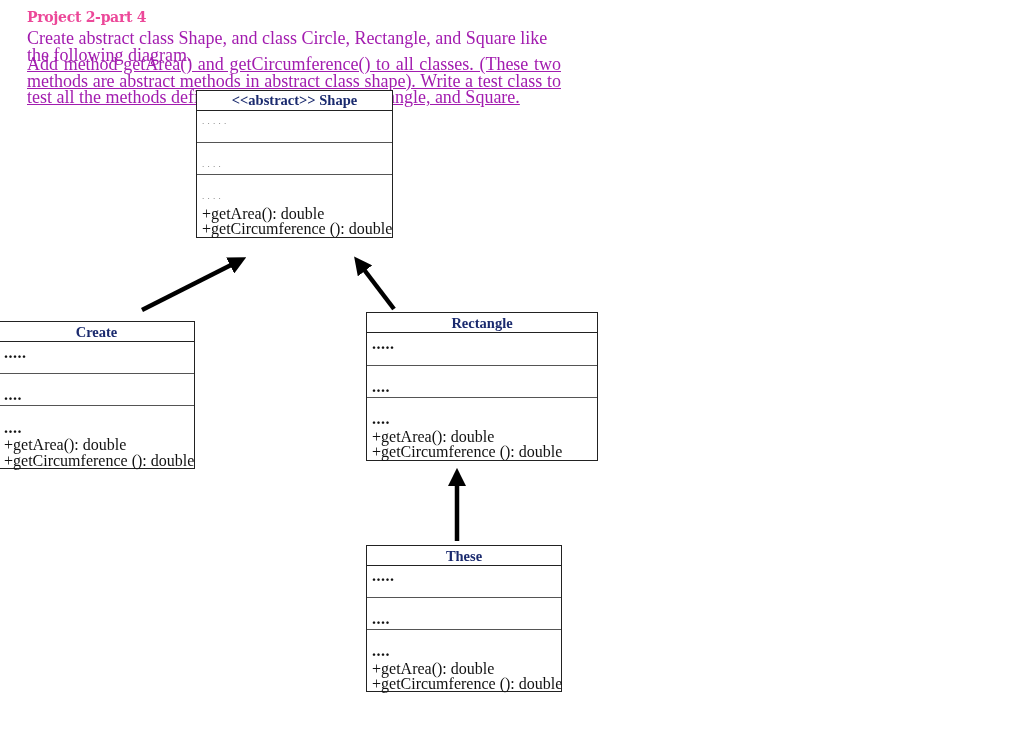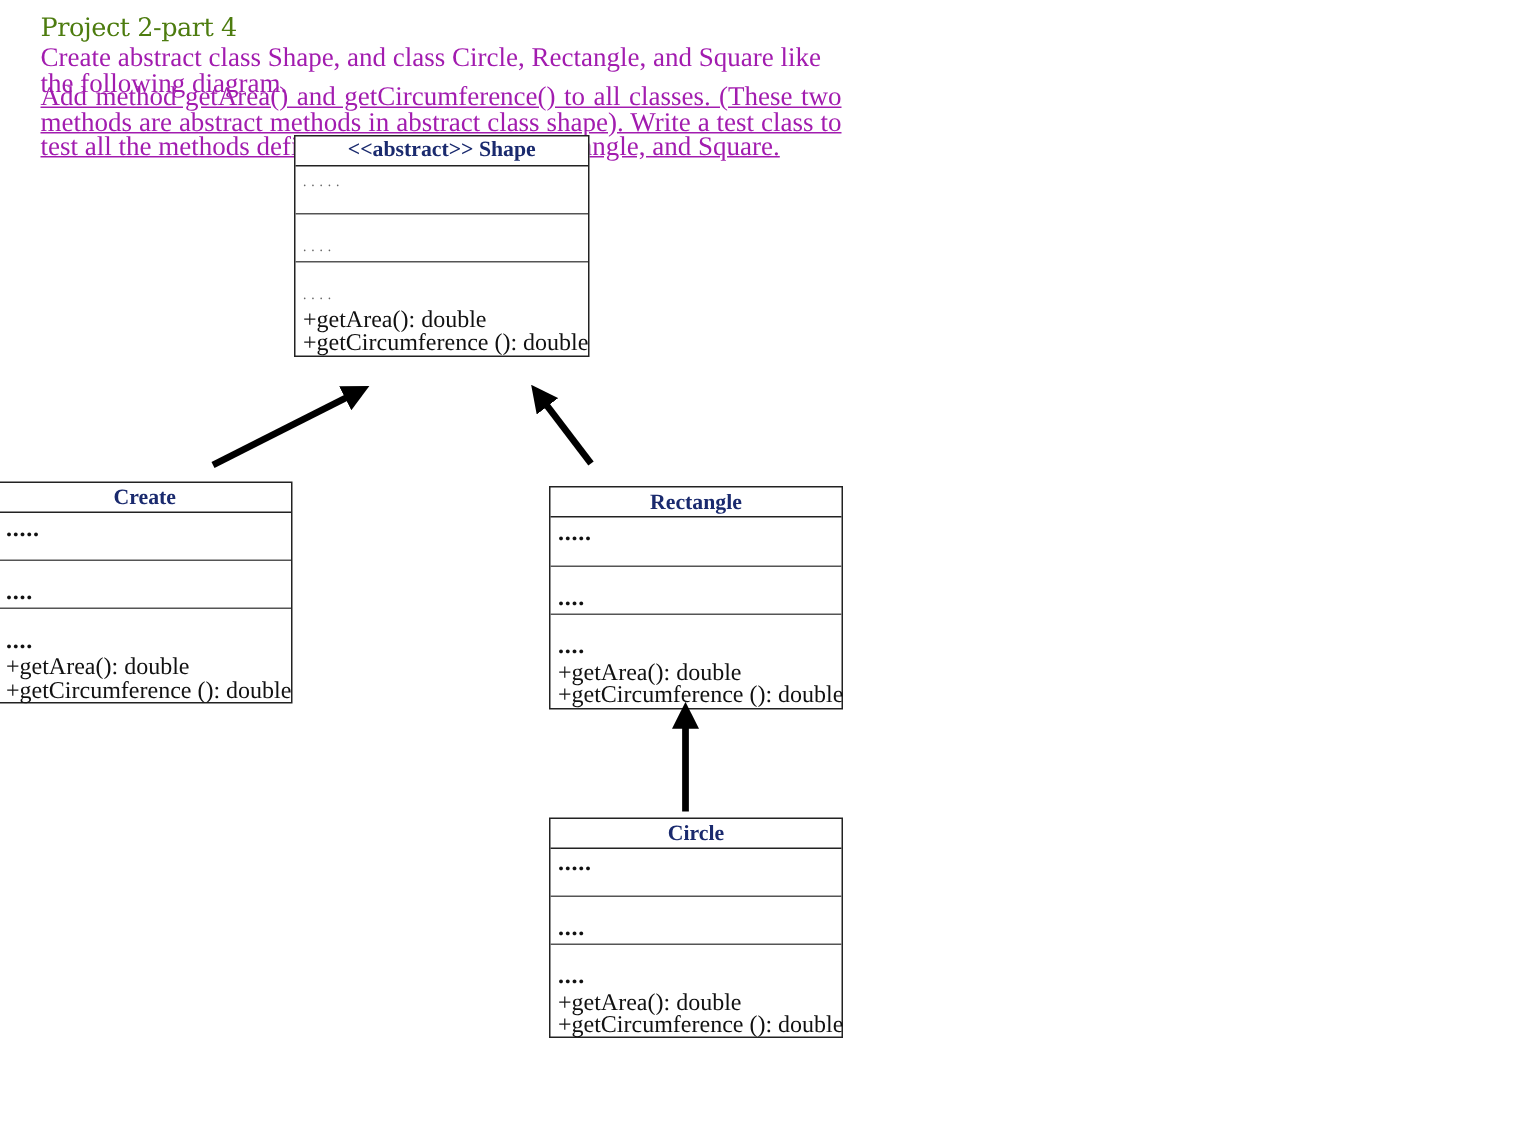--- a/index.html
+++ b/index.html
@@ -1,17 +1,17 @@
 <!DOCTYPE html>
 <html><head>
 <meta charset="utf-8">
 <style>
   html, body { margin: 0; padding: 0; background: #ffffff; }
   body { width: 1024px; height: 755px; position: relative; overflow: hidden; font-family: "Liberation Serif", serif; color: #111; }
-  .title { position: absolute; left: 27px; top: 9px; font-family: "DejaVu Serif", serif; font-weight: normal; font-size: 17px; color: #4d7c0f; letter-spacing: -0.3px; }
+  .title { position: absolute; left: 27px; top: 9px; font-family: "DejaVu Serif", serif; font-weight: bold; font-size: 14px; color: #ec4899; letter-spacing: -0.3px; }
   .para { position: absolute; left: 27px; font-size: 18px; line-height: 16.5px; color: #a21caf; }
   .p1 { top: 30px; width: 540px; }
   .p2 { top: 56px; width: 534px; text-align: justify; text-decoration: underline; }
   .uml { position: absolute; border: 1px solid #222; background: #fff; box-sizing: border-box; }
   .uml .hdr { position: absolute; left: 0; right: 0; top: 0; border-bottom: 1px solid #222; text-align: center; font-weight: bold; font-size: 14.5px; color: #1a2a6e; }
   .uml .sec { position: absolute; left: 0; right: 0; border-bottom: 1px solid #555; }
   .uml .txt { position: absolute; left: 5px; font-size: 16px; line-height: 15px; white-space: nowrap; }
   .dots { letter-spacing: 0.5px; }
   svg.arrows { position: absolute; left: 0; top: 0; }
 </style>
@@ -45,37 +45,37 @@
   <div class="sec" style="top:52px; height:31px;">
     <span class="txt dots" style="top:13px; font-weight:bold;">....</span>
   </div>
   <div style="position:absolute; left:0; right:0; top:84px; bottom:0;">
     <span class="txt dots" style="top:14px; font-weight:bold;">....</span>
     <span class="txt" style="top:31px;">+getArea(): double</span>
     <span class="txt" style="top:47px;">+getCircumference (): double</span>
   </div>
 </div>
 
-<div class="uml" style="left:366px; top:324px; width:196px; height:149px;">
+<div class="uml" style="left:366px; top:312px; width:232px; height:149px;">
   <div class="hdr" style="height:19px; line-height:21px;">Rectangle</div>
   <div class="sec" style="top:20px; height:32px;">
     <span class="txt dots" style="top:3px; font-weight:bold;">.....</span>
   </div>
   <div class="sec" style="top:53px; height:31px;">
     <span class="txt dots" style="top:13px; font-weight:bold;">....</span>
   </div>
   <div style="position:absolute; left:0; right:0; top:85px; bottom:0;">
     <span class="txt dots" style="top:13px; font-weight:bold;">....</span>
     <span class="txt" style="top:31px;">+getArea(): double</span>
     <span class="txt" style="top:46px;">+getCircumference (): double</span>
   </div>
 </div>
 
 <div class="uml" style="left:366px; top:545px; width:196px; height:147px;">
-  <div class="hdr" style="height:19px; line-height:20px;">Circle</div>
+  <div class="hdr" style="height:19px; line-height:20px;">These</div>
   <div class="sec" style="top:19px; height:32px;">
     <span class="txt dots" style="top:3px; font-weight:bold;">.....</span>
   </div>
   <div class="sec" style="top:52px; height:31px;">
     <span class="txt dots" style="top:13px; font-weight:bold;">....</span>
   </div>
   <div style="position:absolute; left:0; right:0; top:84px; bottom:0;">
     <span class="txt dots" style="top:13px; font-weight:bold;">....</span>
     <span class="txt" style="top:31px;">+getArea(): double</span>
     <span class="txt" style="top:46px;">+getCircumference (): double</span>

